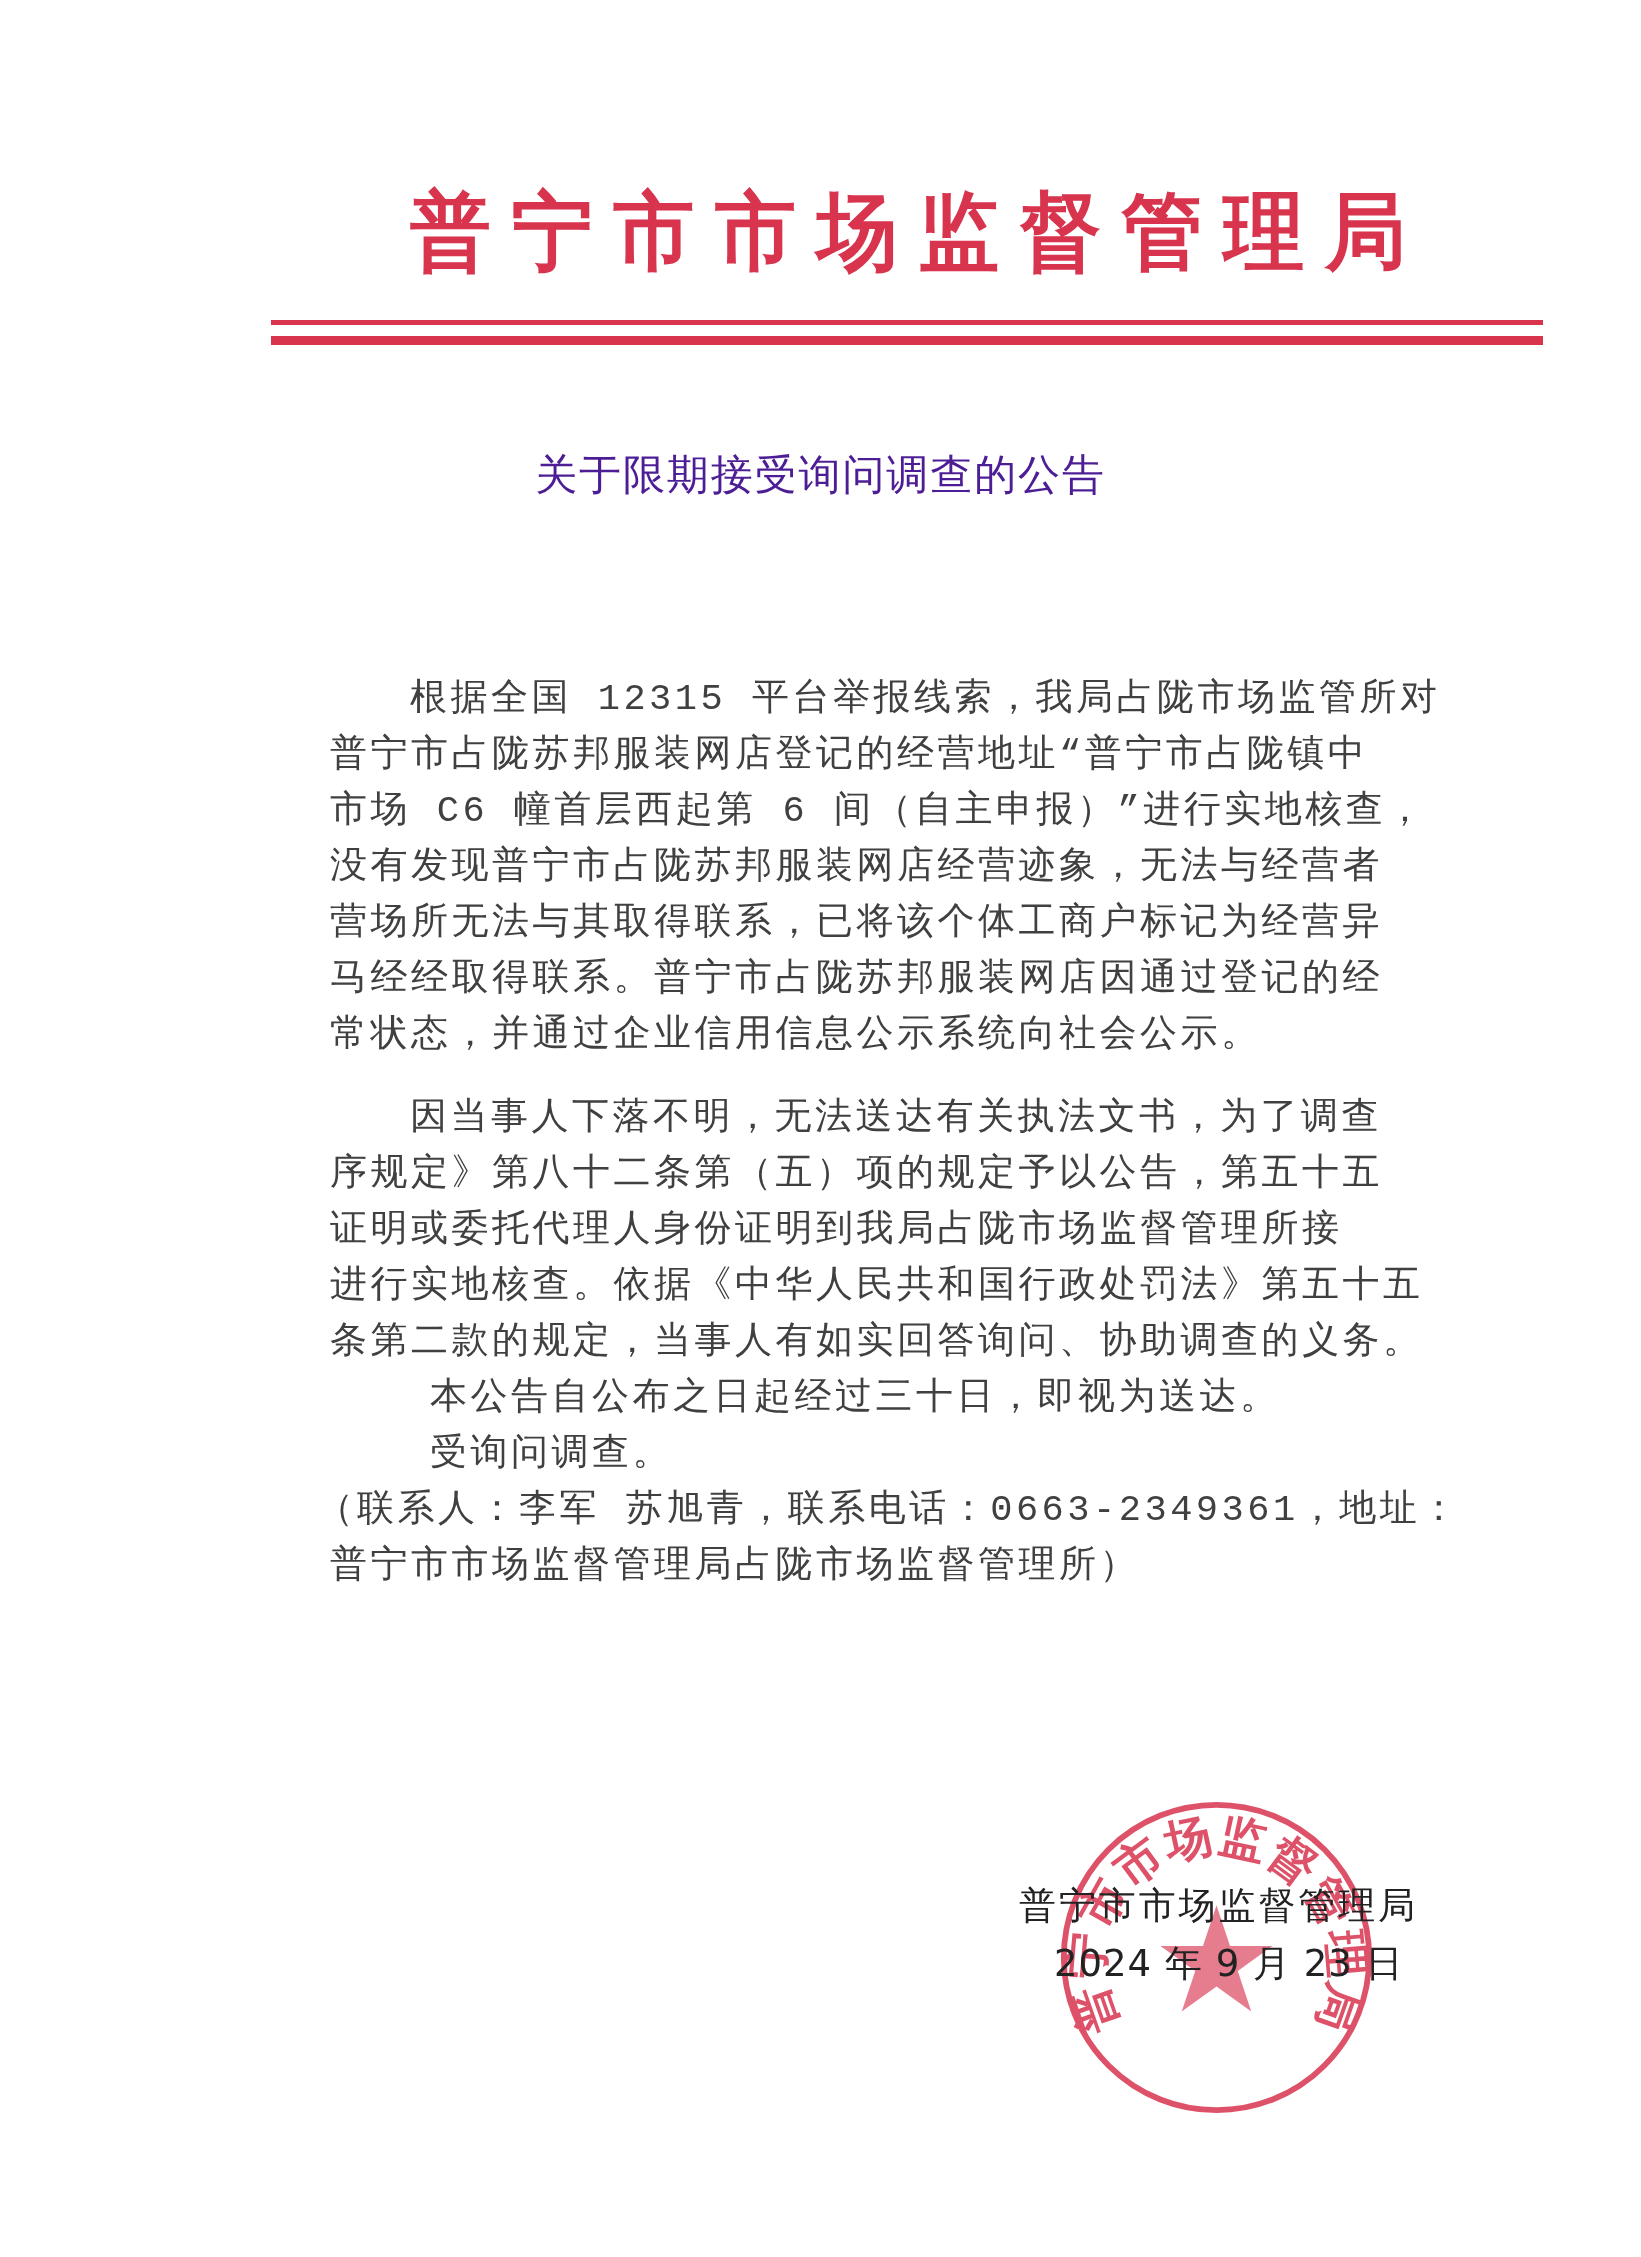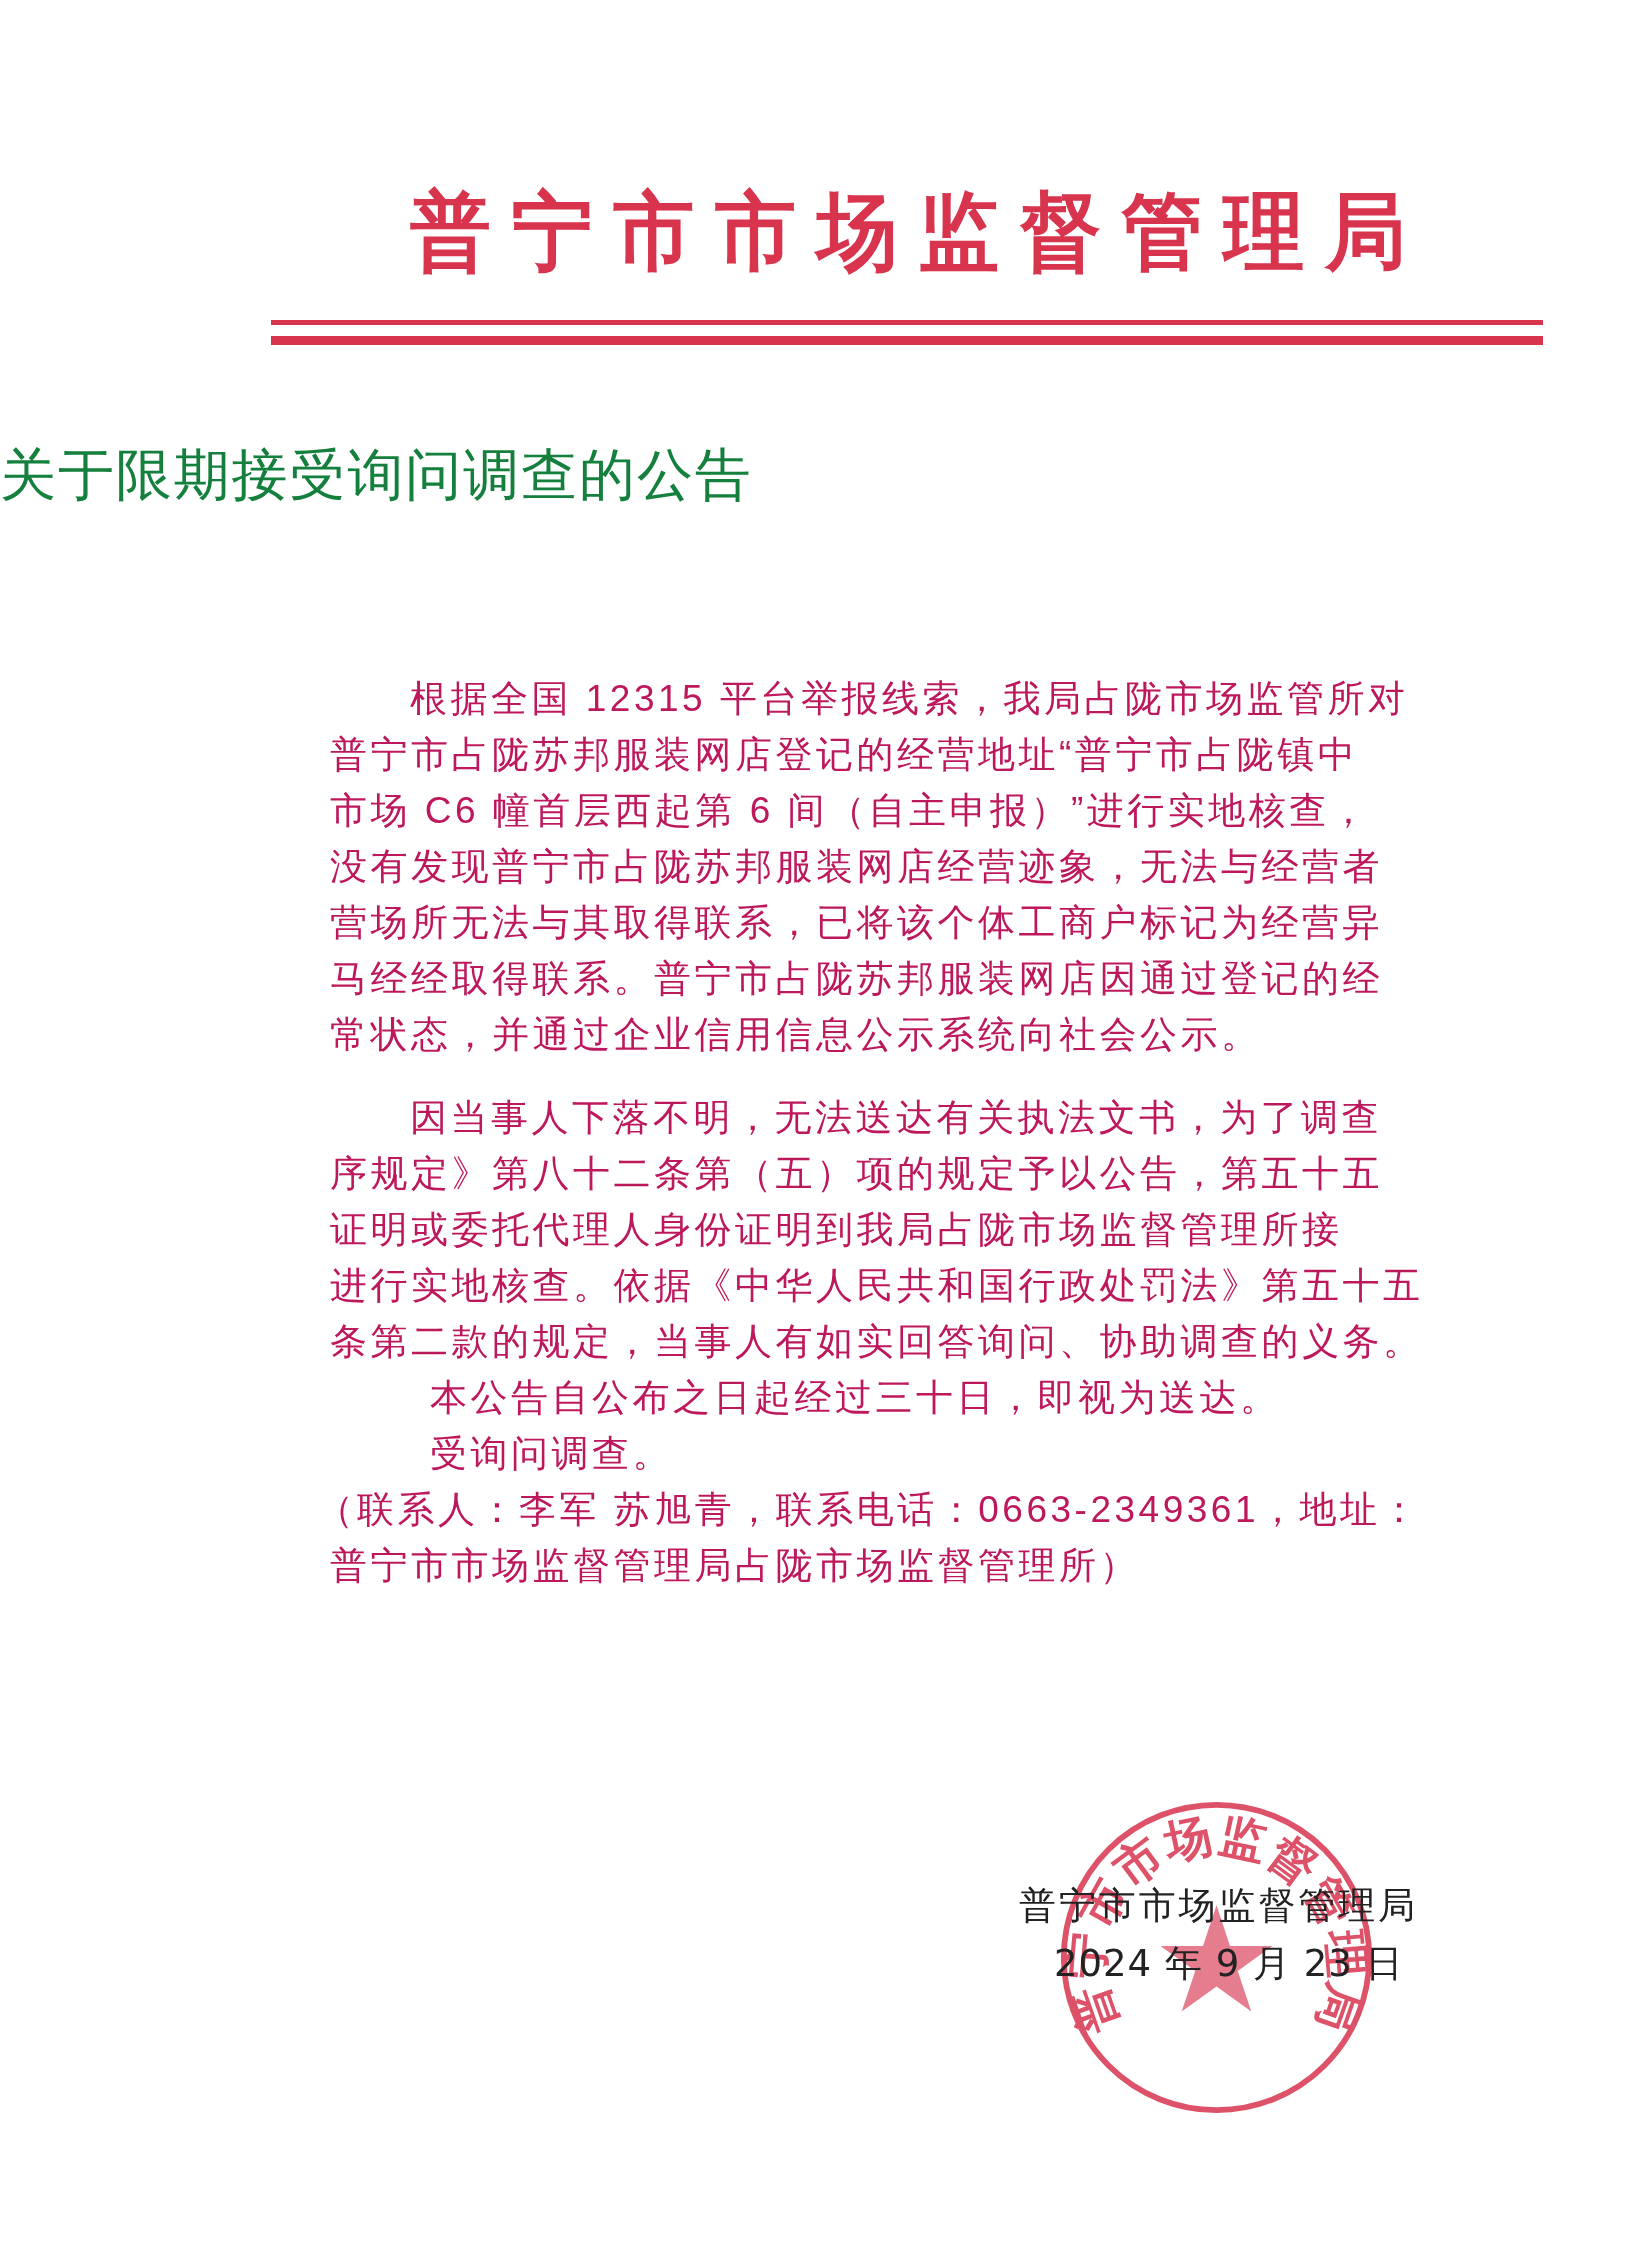--- a/index.html
+++ b/index.html
@@ -59,37 +59,38 @@
       width: 1272px;
       height: 8.7px;
       background: #d8344e;
     }
     
     .doc-title {
       position: absolute;
       left: 0;
       top: 446px;
       width: 1641px;
+      text-align: center;
       font-family: "DejaVu Sans", "Liberation Sans", sans-serif;
-      font-size: 56px;
+      font-size: 42px;
       letter-spacing: 1.9px;
-      color: #15803d;
+      color: #4c1d95;
       line-height: 58px;
     }
     
     .body-text {
       position: absolute;
       left: 330px;
       top: 671px;
       width: 1120px;
-      font-family: Liberation Sans, sans-serif;
+      font-family: Liberation Mono, monospace;
       font-size: 37px;
       line-height: 56px;
       letter-spacing: 3.5px;
-      color: #be185d;
+      color: #404040;
       text-align: justify;
     }
     .body-text p {
       margin: 0;
     }
     .gap {
       height: 27px;
     }
     .line {
       display: block;

